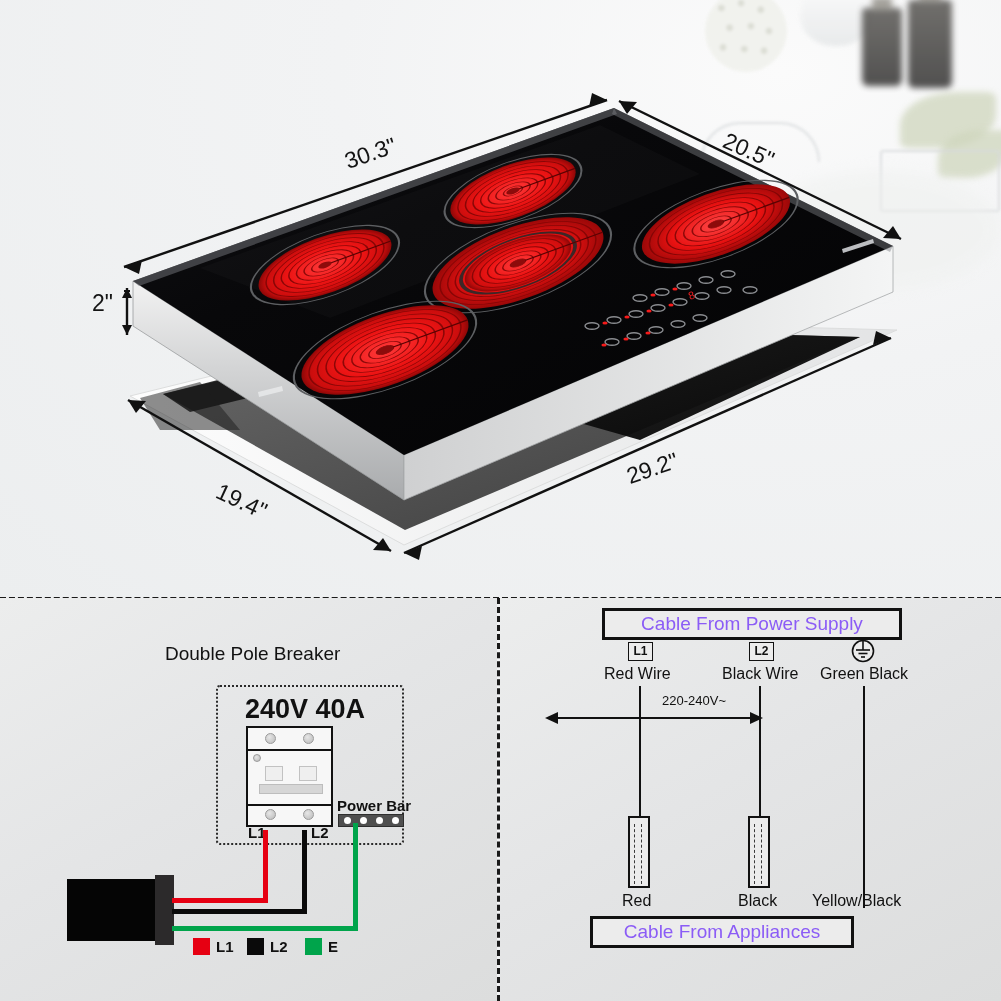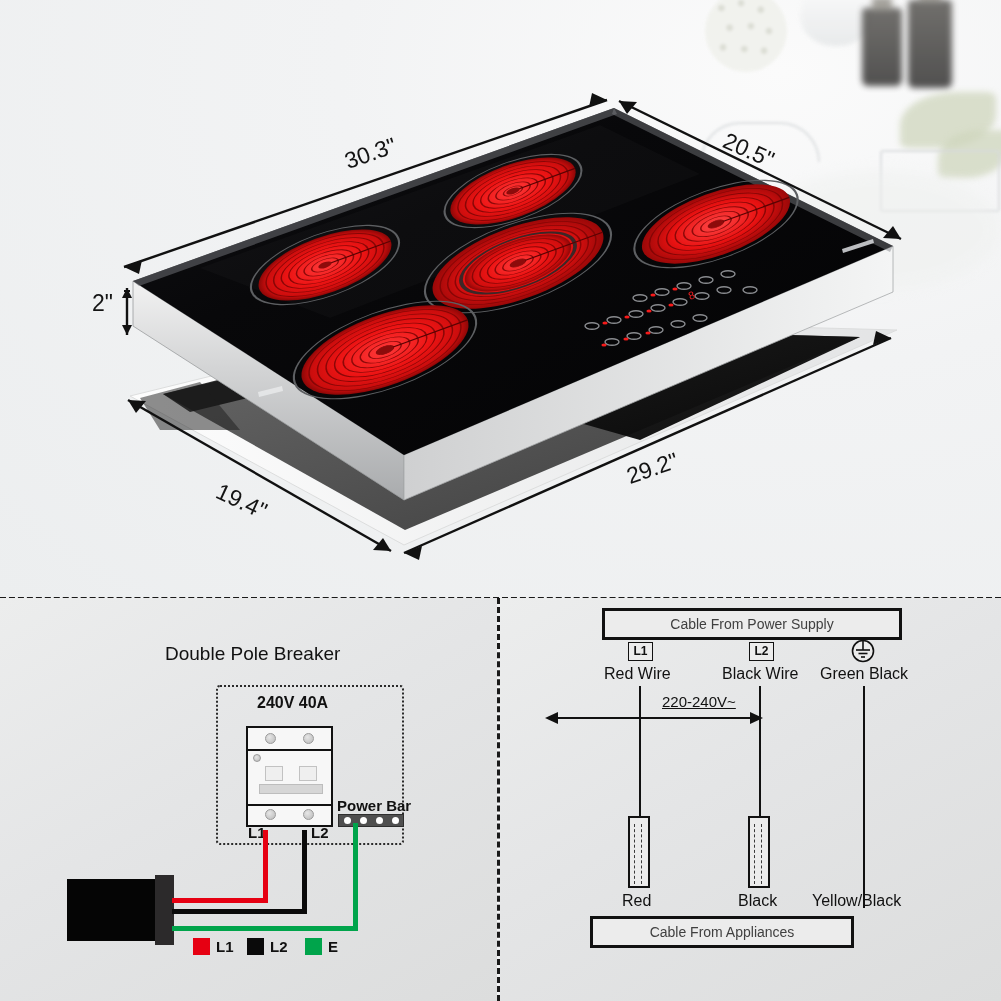--- a/index.html
+++ b/index.html
@@ -121,23 +121,22 @@
     background:radial-gradient(circle at 38% 35%,#e6e6e6,#b9b9b9);
     border:1px solid #9a9a9a;
   }
   .brk-toggle {
     position:absolute; background:#efefef; border:1.5px solid #c2c2c2;
   }
   .brk-bar {
     position:absolute; background:#d6d6d6; border:1px solid #bdbdbd;
   }
   .brk-title {
-    position:absolute; font-size:16px; font-weight:bold; color:#111;
+    position:absolute; font-size:27px; font-weight:bold; color:#111;
     font-family:"Liberation Sans", sans-serif;
-    margin-left:12px;
   }
   .ground-bar {
     position:absolute; background:#4f4f4f; border:1px solid #2e2e2e;
     display:flex; align-items:center; justify-content:space-around;
   }
   .gb-hole { width:7px; height:7px; border-radius:50%; background:#fff; }
 
   .appliance-blk {
     position:absolute; background:#050505;
   }
@@ -146,42 +145,42 @@
   }
   .wire { position:absolute; }
   .legend-sw { position:absolute; width:17px; height:17px; }
   .legend-tx { position:absolute; font-size:15px; font-weight:bold; color:#111;
                font-family:"Liberation Sans", sans-serif; }
 
   
   .cable-box {
     position:absolute; border:3px solid #111; background:#ececec;
     display:flex; align-items:center; justify-content:center;
-    font-size:14px; color:#404040; font-family:"Liberation Sans", sans-serif;
+    font-size:19px; color:#8b5cf6; font-family:"Liberation Sans", sans-serif;
   }
   .term-tag {
     position:absolute; border:1.5px solid #111; background:#ececec;
     font-size:12px; font-weight:bold; color:#111; text-align:center;
     line-height:17px; width:25px; height:19px;
     font-family:"Liberation Sans", sans-serif;
   }
   .vline { position:absolute; width:0; border-left:2.5px solid #111; }
   .conn-term {
     position:absolute; width:22px; height:72px;
     border:2.5px solid #111; background:#ececec;
   }
   .conn-term::before, .conn-term::after {
     content:""; position:absolute; top:6px; height:60px; width:0;
     border-left:1.6px dashed #3a3a3a;
   }
   .conn-term::before { left:4px; }
   .conn-term::after  { left:11px; }
   .volt-label {
-    position:absolute; font-size:15px; color:#111;
-    font-family:"Liberation Sans", sans-serif; white-space:nowrap;text-decoration:underline;
+    position:absolute; font-size:13px; color:#111;
+    font-family:"Liberation Sans", sans-serif; white-space:nowrap;
   }
 </style>
 </head>
 <body>
 
 <div id="stage">
 
   <div class="hero">
 
     <div class="bg-dots" style="left:705px;top:-10px;width:82px;height:82px;"></div>

